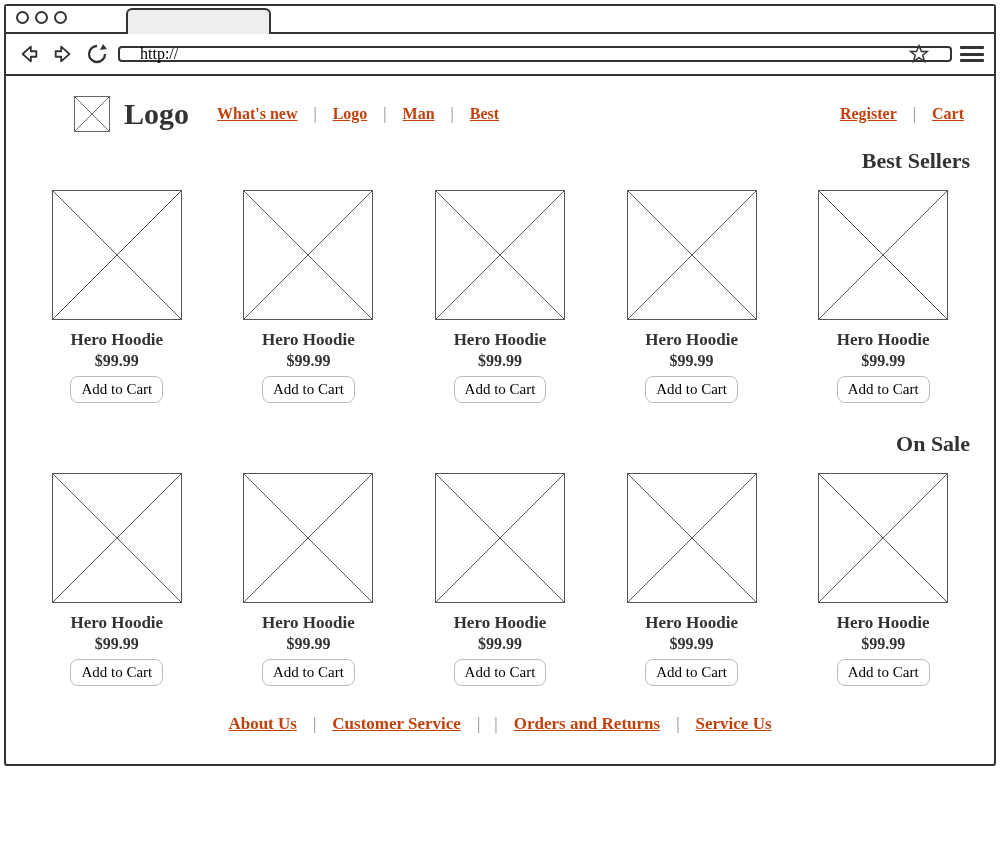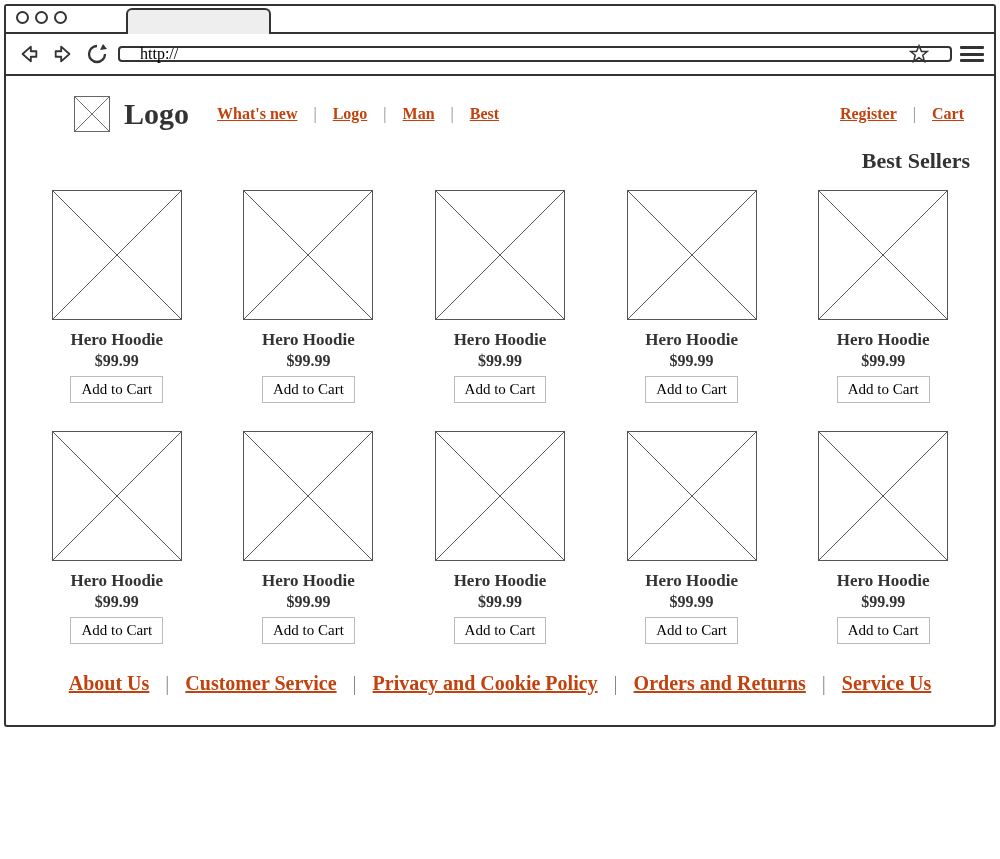--- a/index.html
+++ b/index.html
@@ -157,33 +157,33 @@
     text-align: center;
   }
   .product-price {
     font-size: 16px;
     font-weight: bold;
     margin-top: 2px;
   }
   .add-btn {
     margin-top: 6px;
     border: 1px solid #bbb;
-    border-radius: 0;
+    border-radius: 8px;
     background: #fff;
     padding: 4px 10px;
     font-family: inherit;
     font-size: 15px;
     cursor: pointer;
   }
   .footer {
     display: flex;
     justify-content: center;
     gap: 6px;
     margin-top: 4px;
-    font-size: 20px;
+    font-size: 17px;
   }
 </style>
 </head>
 <body>
 
 <div class="browser">
 
   <div class="titlebar">
     <div class="traffic-lights">
       <span class="tl-red"></span>
@@ -304,20 +304,21 @@
               <line x1="0" y1="0" x2="130" y2="130" stroke="#555" stroke-width="1"></line>
               <line x1="130" y1="0" x2="0" y2="130" stroke="#555" stroke-width="1"></line>
             </svg>
           </div>
           <div class="product-name">Hero Hoodie</div>
           <div class="product-price">$99.99</div>
           <button class="add-btn">Add to Cart</button>
         </div>
       </div>
 
+    <div class="section-title">On Sale</div>
     <div class="product-grid" id="grid-sale">
         <div class="product">
           <div class="image-placeholder">
             <svg viewBox="0 0 130 130">
               <line x1="0" y1="0" x2="130" y2="130" stroke="#555" stroke-width="1"></line>
               <line x1="130" y1="0" x2="0" y2="130" stroke="#555" stroke-width="1"></line>
             </svg>
           </div>
           <div class="product-name">Hero Hoodie</div>
           <div class="product-price">$99.99</div>
@@ -367,21 +368,20 @@
           <div class="product-price">$99.99</div>
           <button class="add-btn">Add to Cart</button>
         </div>
       </div>
 
     <div class="footer">
       <span class="link">About Us</span>
       <span class="sep">|</span>
       <span class="link">Customer Service</span>
       <span class="sep">|</span>
-      <span class="link">Privacy and Cookie Policy</span>
       <span class="sep">|</span>
       <span class="link">Orders and Returns</span>
       <span class="sep">|</span>
       <span class="link">Service Us</span>
     </div>
 
   </div>
 </div>
 
 </body></html>

